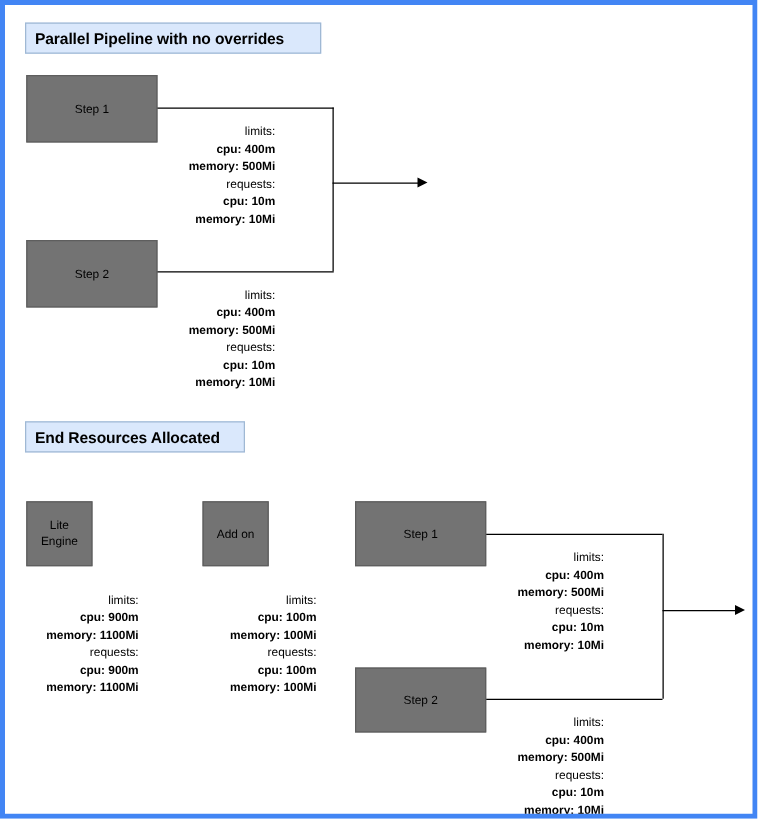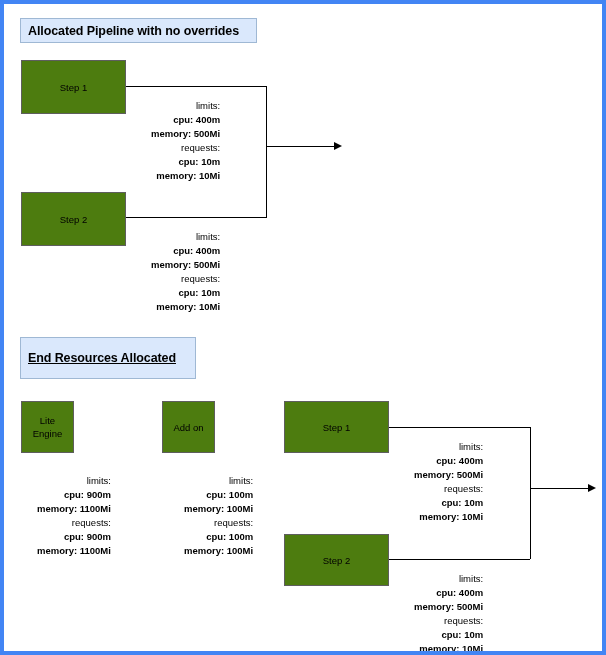--- a/index.html
+++ b/index.html
@@ -32,21 +32,21 @@
     font-size: 12.5px;
     font-weight: bold;
     color: #000000;
     letter-spacing: -0.1px;
     white-space: nowrap;
   }
 
   
   .box {
     position: absolute;
-    background: #4d7c0f;
+    background: #737373;
     border: 1px solid #5e5e5e;
     box-sizing: border-box;
     display: flex;
     align-items: center;
     justify-content: center;
     font-size: 9.5px;
     color: #000000;
     text-align: center;
     line-height: 13px;
   }
@@ -81,21 +81,21 @@
     text-align: right;
   }
   .spec .key { display: block; }
   .spec .sub { display: block; padding-left: 16px; font-weight: bold; }
 </style>
 </head>
 <body>
 
 <div id="canvas">
 
-  <div class="banner" style="left:16px; top:14px; width:237px; height:25px;">Allocated Pipeline with no overrides</div>
+  <div class="banner" style="left:16px; top:14px; width:237px; height:25px;">Parallel Pipeline with no overrides</div>
 
   <div class="box" style="left:17px; top:56px; width:105px; height:54px;">Step 1</div>
 
   <div class="box" style="left:17px; top:188px; width:105px; height:54px;">Step 2</div>
 
   <div class="hline" style="left:122px; top:82px; width:141px;"></div>
   <div class="hline" style="left:122px; top:213px; width:141px;"></div>
   <div class="vline" style="left:262px; top:82px; height:131px;"></div>
   <div class="hline" style="left:262px; top:142px; width:70px;"></div>
   <div class="arrowhead" style="left:330px; top:138px;"></div>
@@ -111,21 +111,21 @@
 
   <div class="spec" style="left:131px; top:226px;">
     <span class="key">limits:</span>
     <span class="sub">cpu: 400m</span>
     <span class="sub">memory: 500Mi</span>
     <span class="key">requests:</span>
     <span class="sub">cpu: 10m</span>
     <span class="sub">memory: 10Mi</span>
   </div>
 
-  <div class="banner" style="left:16px; top:333px; width:176px; height:42px;text-decoration:underline;">End Resources Allocated</div>
+  <div class="banner" style="left:16px; top:333px; width:176px; height:25px;">End Resources Allocated</div>
 
   <div class="box" style="left:158px; top:397px; width:53px; height:52px;">Add on</div>
 
   <div class="box" style="left:17px; top:397px; width:53px; height:52px; flex-direction:column;">
     <span>Lite</span>
     <span>Engine</span>
   </div>
 
   <div class="box" style="left:280px; top:397px; width:105px; height:52px;">Step 1</div>
 

